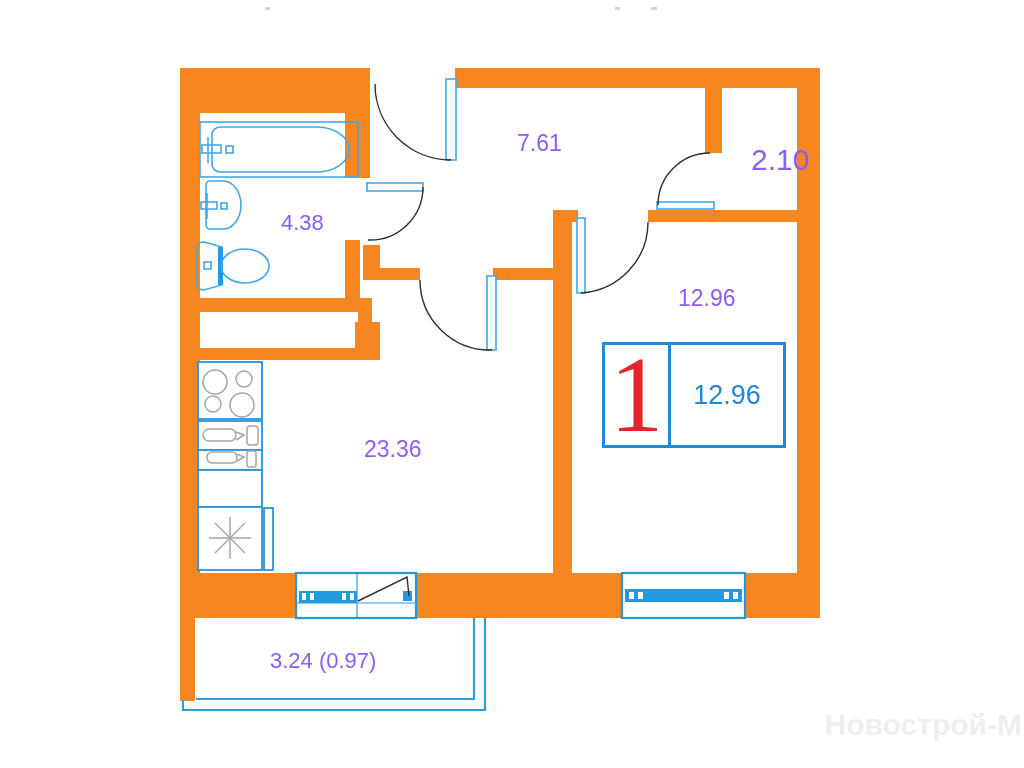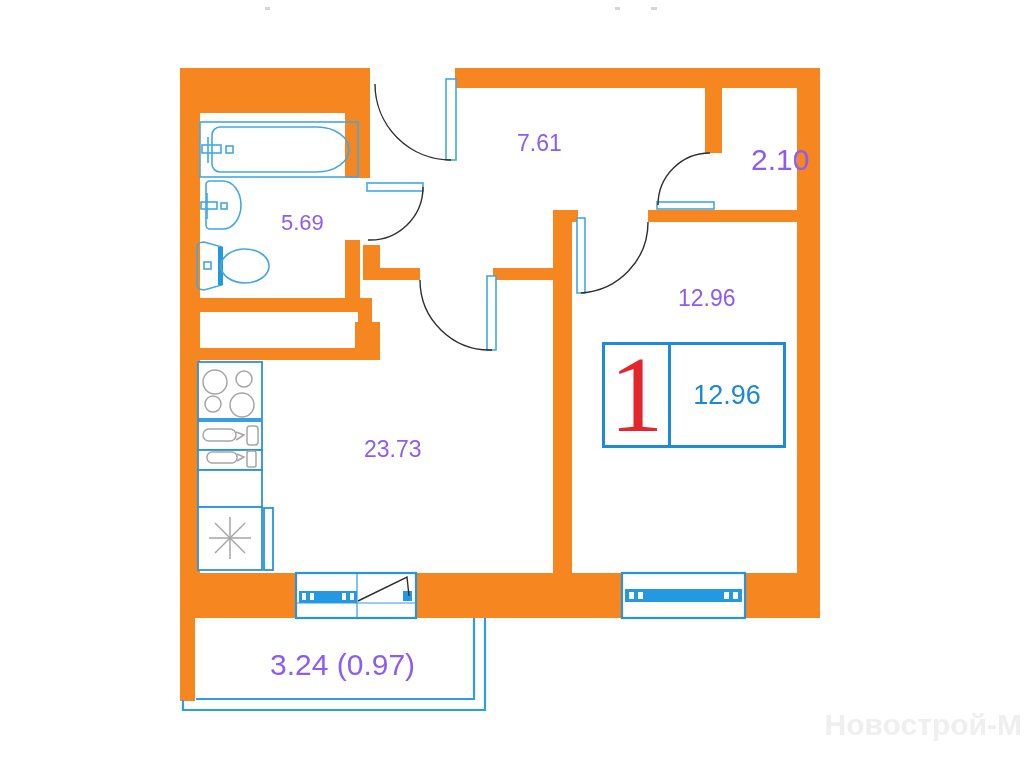--- a/index.html
+++ b/index.html
@@ -152,26 +152,26 @@
       <rect class="leaf" x="657" y="202" width="57" height="7"></rect>
       <path class="arc" d="M658,205 A52,52 0 0 1 710,153"></path>
     </g>
 
     <g>
       <path class="accline" d="M183,700 L183,710 L485,710 L485,618"></path>
       <path class="accline" d="M196,699 L474,699 L474,618"></path>
     </g>
   </svg>
 
-  <div class="lbl" style="left:281px;top:210px;font-size:22px;">5.69</div>
+  <div class="lbl" style="left:281px;top:210px;font-size:22px;">4.38</div>
   <div class="lbl" style="left:517px;top:130px;">7.61</div>
   <div class="lbl" style="left:738px;top:143px;font-size:30px;margin-left:13px;">2.10</div>
   <div class="lbl" style="left:678px;top:285px;">12.96</div>
-  <div class="lbl" style="left:364px;top:436px;">23.73</div>
-  <div class="lbl" style="left:270px;top:648px;font-size:30px;">3.24 (0.97)</div>
+  <div class="lbl" style="left:364px;top:436px;">23.36</div>
+  <div class="lbl" style="left:270px;top:648px;font-size:22px;">3.24 (0.97)</div>
 
   <div id="info-table">
     <div class="numcell">1</div>
     <div class="vals">
       <div>12.96</div>
     </div>
   </div>
 
   <div id="watermark">Новострой-М</div>
 

